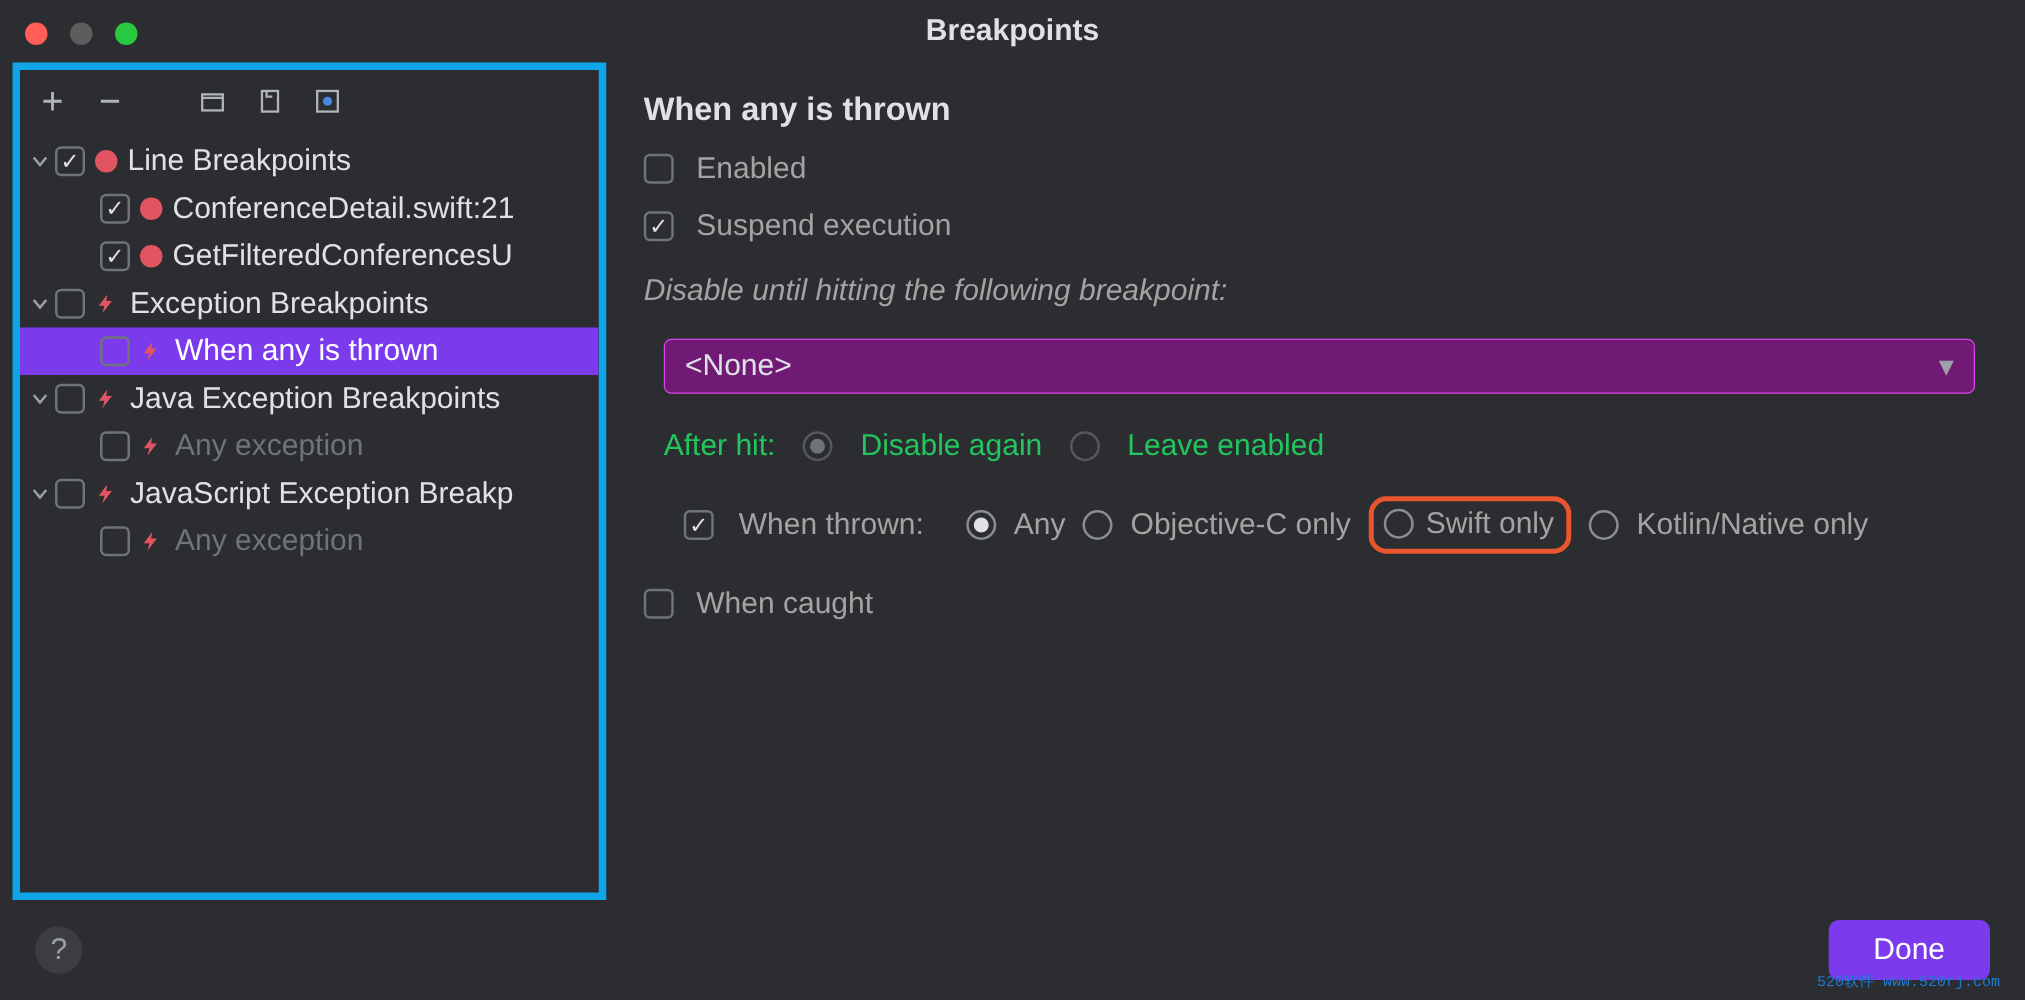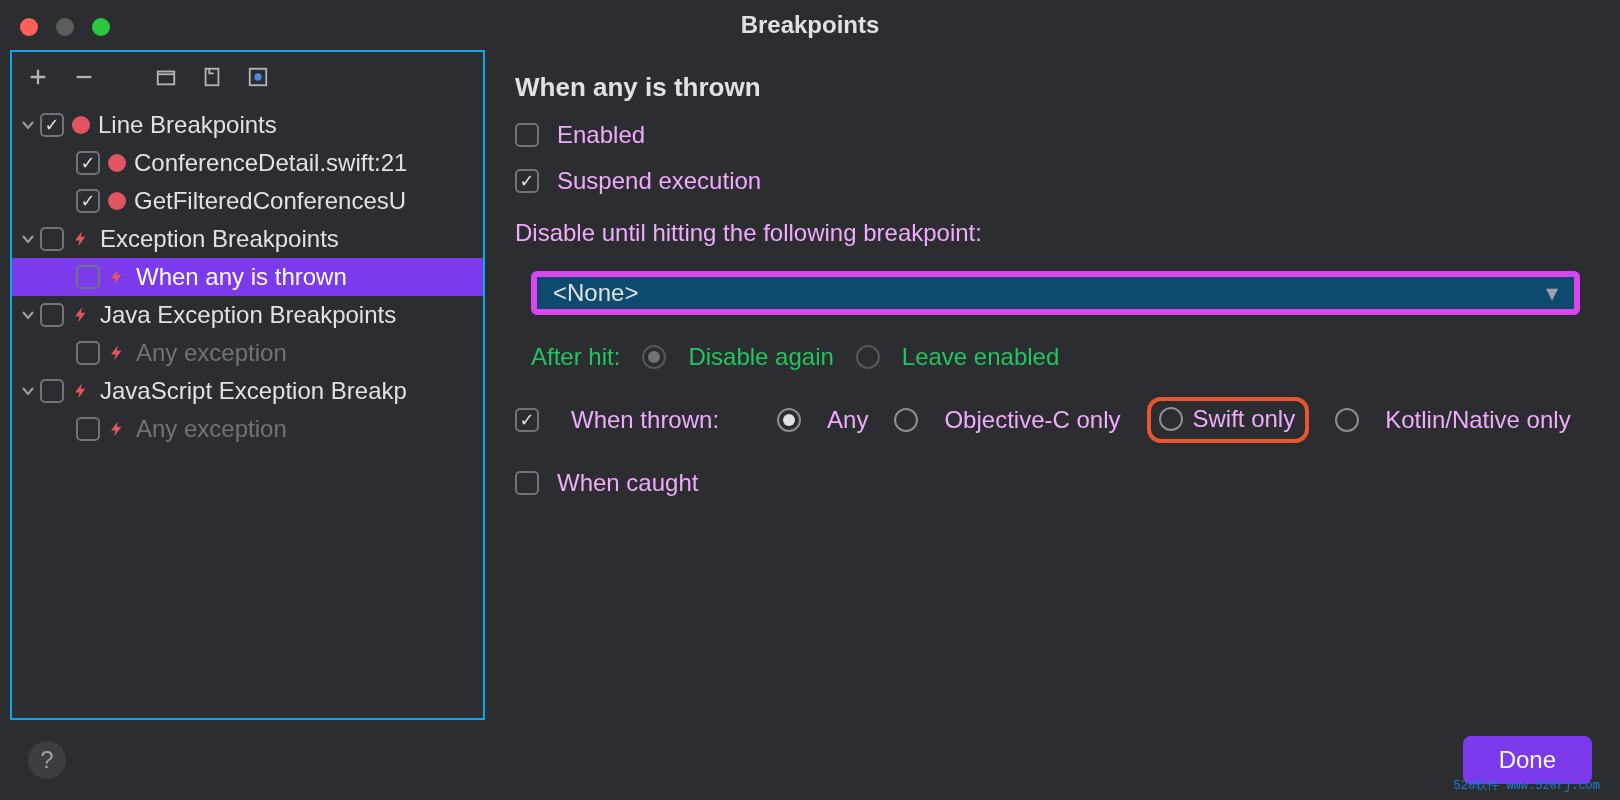--- a/index.html
+++ b/index.html
@@ -38,21 +38,21 @@
     font-weight: 600;
     color: #dfe1e5;
   }
   .content {
     display: flex;
     height: calc(100% - 50px - 80px);
     padding: 0 10px;
   }
   .left-panel {
     width: 475px;
-    border: 2px solid #0ea5e9;
+    border: 6px solid #0ea5e9;
     background: #2b2d30;
     display: flex;
     flex-direction: column;
     overflow: hidden;
   }
   .toolbar {
     height: 50px;
     display: flex;
     align-items: center;
     gap: 18px;
@@ -138,32 +138,32 @@
     font-weight: 600;
     color: #dfe1e5;
   }
   .row {
     display: flex;
     align-items: center;
     gap: 12px;
     font-size: 24px;
   }
   .row .cb { margin-right: 6px; }
-  .label { color: #f0abfc; }
+  .label { color: #a3a3a3; }
   .label.dim { color: #22c55e; }
   .log-row { gap: 20px; }
   .log-row .cb { margin-right: 4px; }
 
   .select {
     margin-left: 16px;
     margin-top: 6px;
     height: 44px;
-    border: 6px solid #d946ef;
+    border: 1px solid #d946ef;
     border-radius: 6px;
-    background: #0c4a6e;
+    background: #701a75;
     display: flex;
     align-items: center;
     padding: 0 16px;
     justify-content: space-between;
     color: #dfe1e5;
   }
   .select .caret {
     color: #9da0a8;
   }
   .radio {
@@ -380,35 +380,35 @@
       <span class="cb"></span>
       <span class="label">Enabled</span>
     </div>
 
     <div class="row">
       <span class="cb checked"></span>
       <span class="label">Suspend execution</span>
     </div>
 
 
-    <div class="label" style="margin-top:6px;">Disable until hitting the following breakpoint:</div>
+    <div class="label" style="margin-top:6px;font-style:italic;">Disable until hitting the following breakpoint:</div>
     <div class="select">
       <span>&lt;None&gt;</span>
       <span class="caret">▾</span>
     </div>
 
     <div class="row" style="gap:22px; margin-top:10px; margin-left:16px;">
       <span class="label dim">After hit:</span>
       <span class="radio disabled selected"></span>
       <span class="label dim">Disable again</span>
       <span class="radio disabled"></span>
       <span class="label dim">Leave enabled</span>
     </div>
 
-    <div class="row" style="gap:26px; margin-top:8px;">
+    <div class="row" style="gap:14px; margin-top:8px;margin-left:32px;">
       <span class="cb checked"></span>
       <span class="label">When thrown:</span>
       <span style="width:6px"></span>
       <span class="radio selected"></span>
       <span class="label">Any</span>
       <span class="radio"></span>
       <span class="label">Objective-C only</span>
       <span class="redbox">
         <span class="radio"></span>
         <span class="label">Swift only</span>

